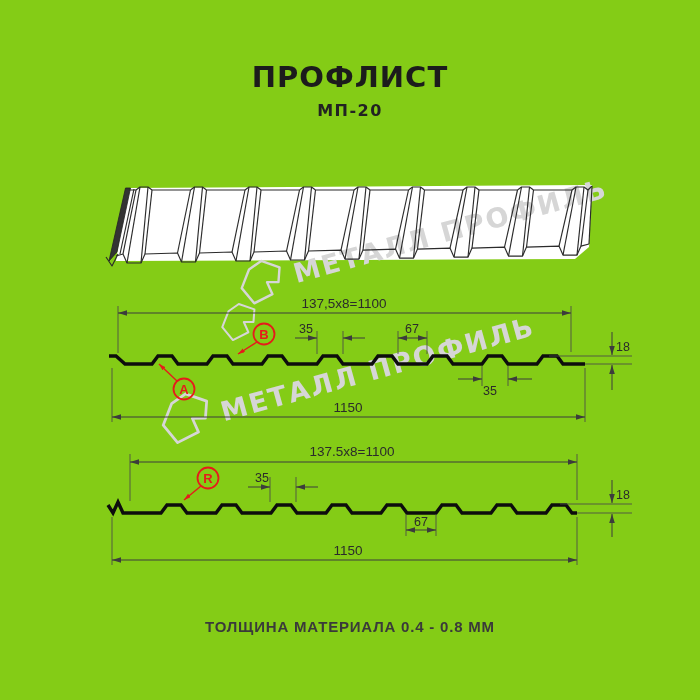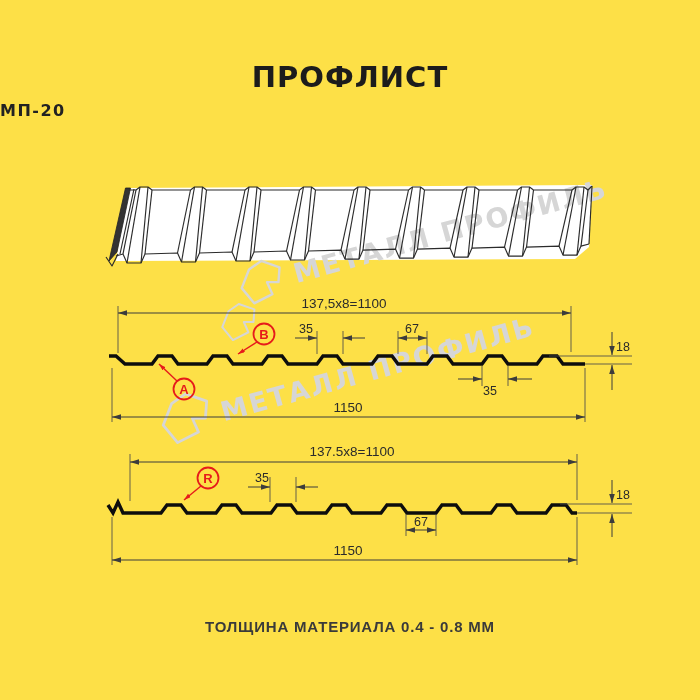--- a/index.html
+++ b/index.html
@@ -1,20 +1,20 @@
 <!DOCTYPE html>
 <html><head>
 <meta charset="utf-8">
 <style>
   html,body{margin:0;padding:0;background:#fff}
-  .page{position:relative;width:700px;height:700px;background:#fde047;overflow:hidden;
+  .page{position:relative;width:700px;height:700px;background:#84cc16;overflow:hidden;
         font-family:"DejaVu Sans",sans-serif}
   .title{position:absolute;left:0;top:60px;width:700px;text-align:center;
          font-size:29px;font-weight:bold;letter-spacing:1px;color:#1c1c1c}
-  .subtitle{position:absolute;left:0;top:101px;width:700px;text-align:left;
+  .subtitle{position:absolute;left:0;top:101px;width:700px;text-align:center;
          font-size:16px;font-weight:bold;letter-spacing:1.5px;color:#222}
   .footnote{position:absolute;left:0;top:618px;width:700px;text-align:center;
          font-size:15px;font-weight:600;letter-spacing:.8px;color:#3a3a3a;
          font-family:Liberation Sans, sans-serif}
   svg.draw{position:absolute;left:0;top:0}
   .dim{stroke:#3c3c3c;stroke-width:1;fill:none}
   .ext{stroke:#4a4a4a;stroke-width:.85;fill:none}
   .prof{stroke:#0d0d0d;stroke-width:3.4;fill:none;stroke-linejoin:miter}
   .s3{stroke:#2b2b2b;stroke-width:1.15;fill:none;stroke-linejoin:round}
   .s3d{fill:#333;stroke:#222;stroke-width:.8}

